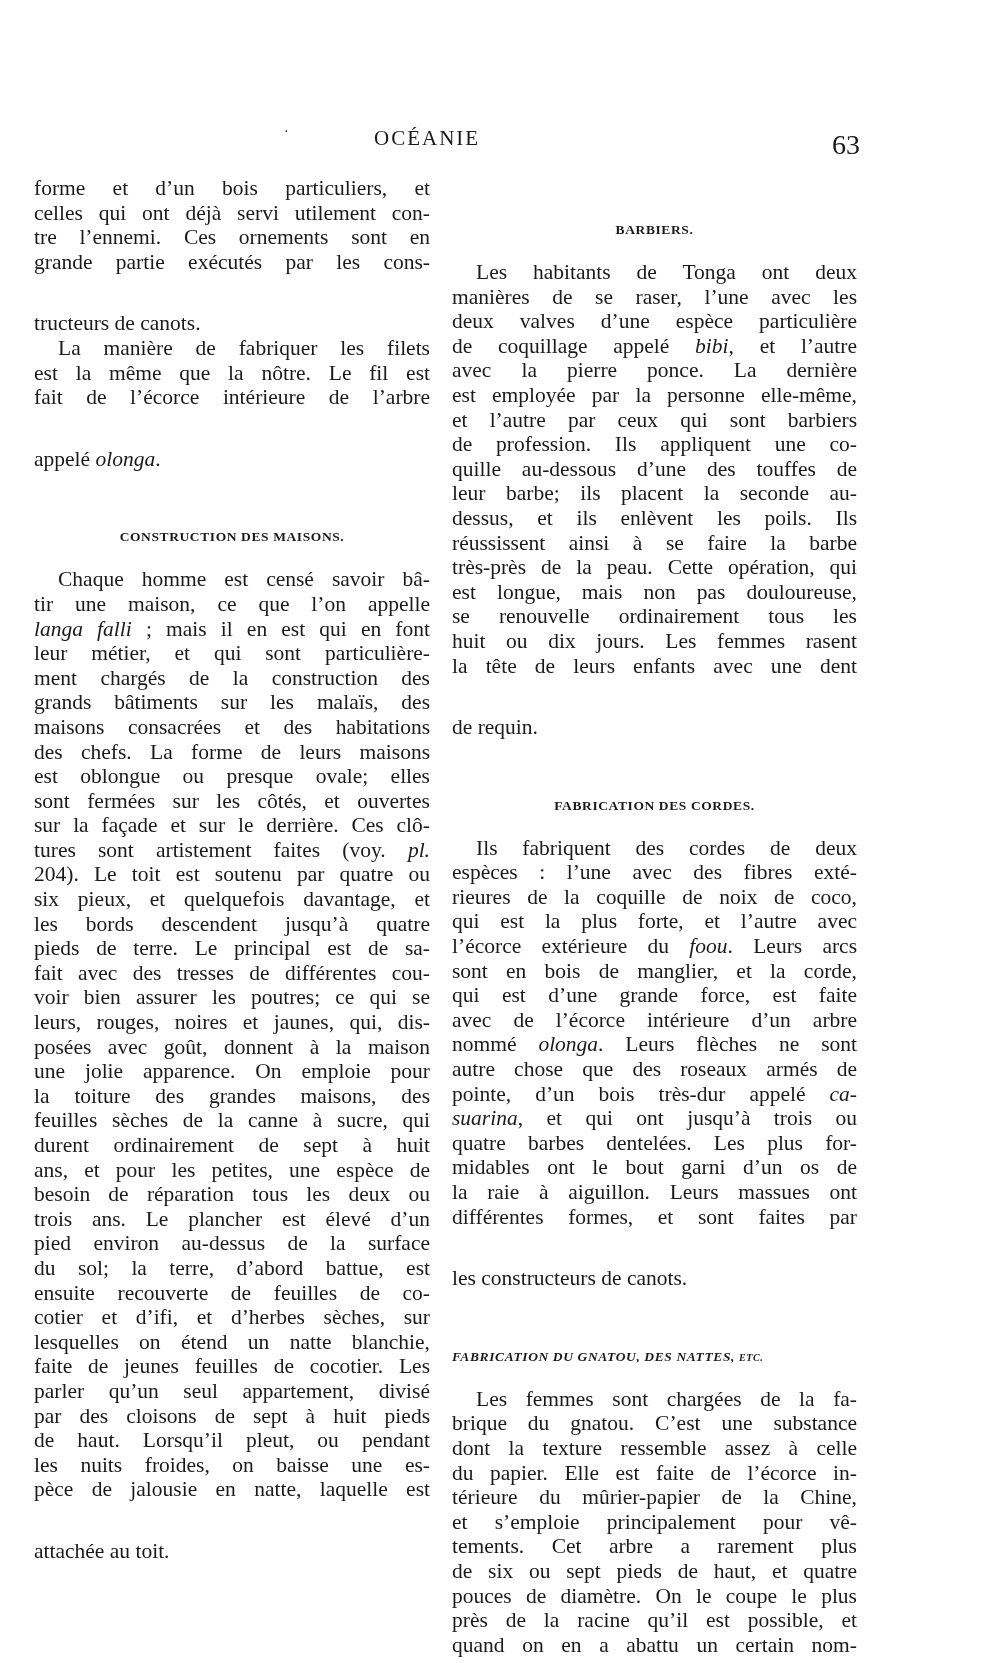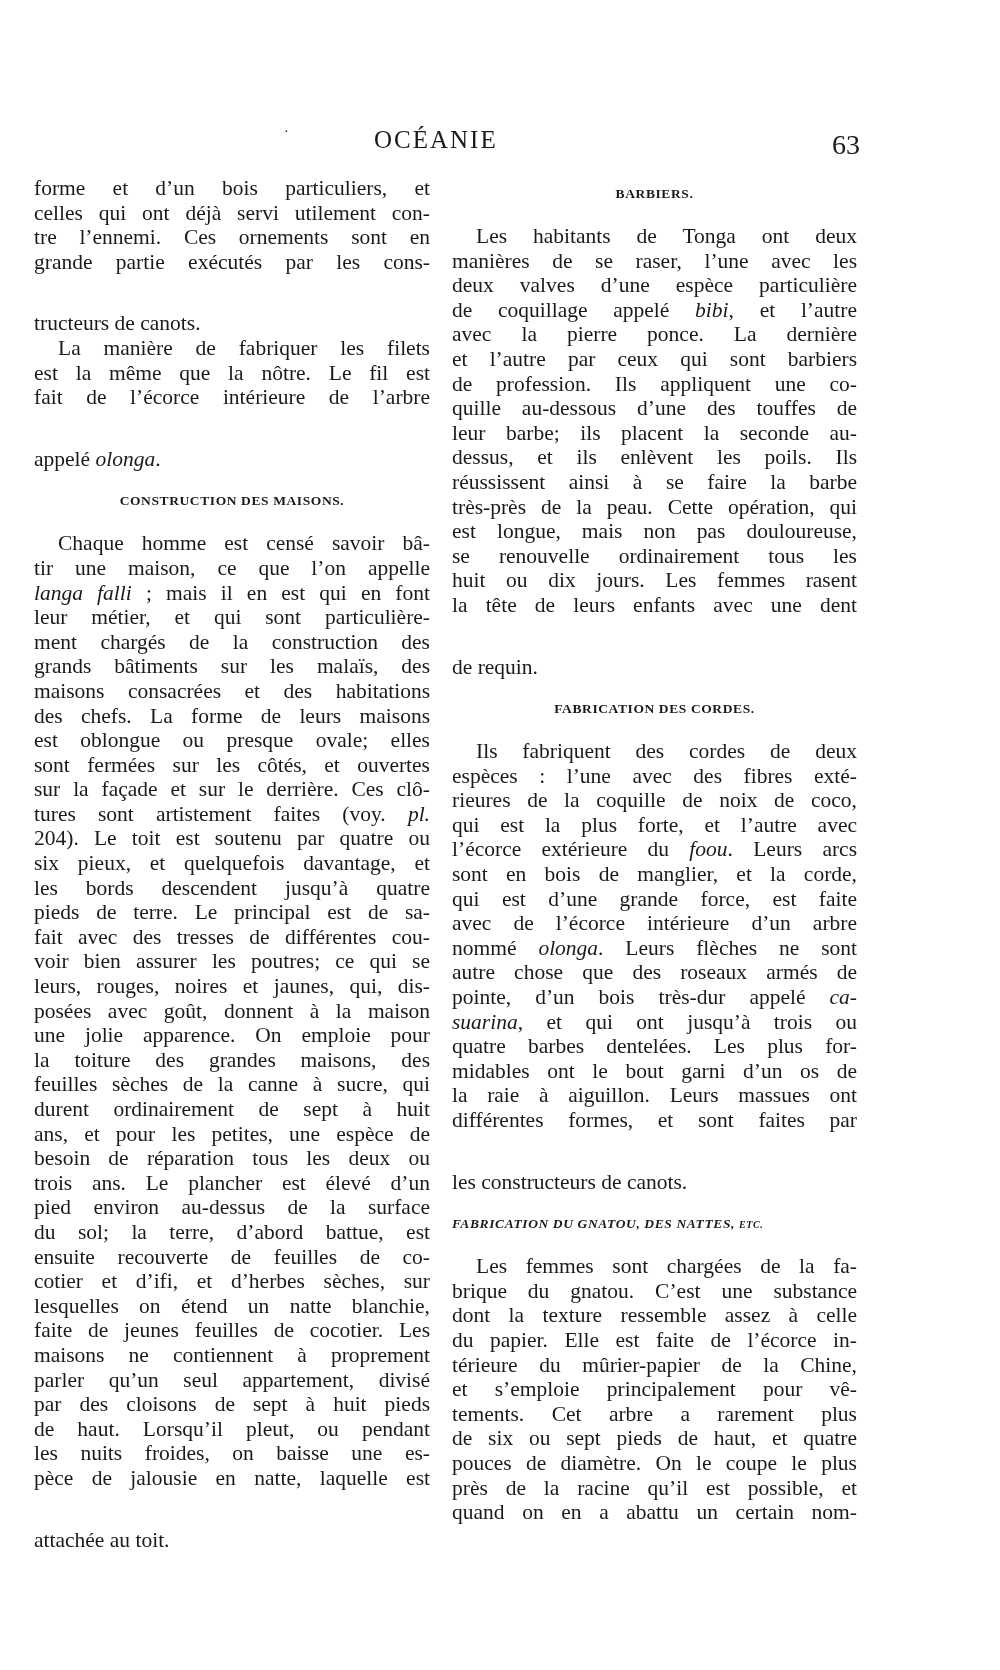--- a/index.html
+++ b/index.html
@@ -1,31 +1,31 @@
 <!DOCTYPE html>
 <html><head>
 <meta charset="utf-8">
 <style>
   html, body { margin: 0; padding: 0; background: #ffffff; }
   body { width: 1000px; height: 1670px; position: relative; overflow: hidden;
          font-family: "Liberation Serif", "DejaVu Serif", serif; color: #1a1a1a; }
   .page { position: absolute; left: 0; top: 0; width: 1000px; height: 1670px; }
   .running-head { position: absolute; top: 126px; left: 0; width: 1000px; height: 30px; }
-  .running-title { position: absolute; left: 374px; top: 0; font-size: 25px; letter-spacing: 2px; }
+  .running-title { position: absolute; left: 374px; top: 0; font-size: 21px; letter-spacing: 2px; }
   .page-number { position: absolute; left: 832px; top: 3px; font-size: 28px; font-weight: normal; }
   .dot-mark { position: absolute; left: 284px; top: -2px; font-size: 14px; }
   .col { position: absolute; }
   .col-left { left: 34px; top: 176px; width: 396px; }
   .col-right { left: 452px; top: 186px; width: 405px; }
   .line { display: block; height: 24.6px; line-height: 24.6px; font-size: 21.5px;
           text-align: justify; text-align-last: justify; white-space: nowrap; overflow: visible; }
   .line.last { text-align-last: left; margin-top: 37px; }
   .line.indent { padding-left: 24px; }
   .heading { display: block; text-align: center; font-size: 13.5px; letter-spacing: 0.6px;
-             font-variant: small-caps; font-weight: bold; text-transform: uppercase; }
+             font-variant: small-caps; font-weight: bold; text-transform: uppercase; margin-top: 36px; }
   .heading .etc { font-size: 10px; }
   .gap { height: 22px; }
   i, .it { font-style: italic; }
 </style>
 </head>
 <body>
 
 <div class="page">
 
   <div class="running-head">
@@ -80,39 +80,39 @@
       <span class="line">durent ordinairement de sept à huit</span>
       <span class="line">ans, et pour les petites, une espèce de</span>
       <span class="line">besoin de réparation tous les deux ou</span>
       <span class="line">trois ans. Le plancher est élevé d’un</span>
       <span class="line">pied environ au-dessus de la surface</span>
       <span class="line">du sol; la terre, d’abord battue, est</span>
       <span class="line">ensuite recouverte de feuilles de co-</span>
       <span class="line">cotier et d’ifi, et d’herbes sèches, sur</span>
       <span class="line">lesquelles on étend un natte blanchie,</span>
       <span class="line">faite de jeunes feuilles de cocotier. Les</span>
-      <span class="line">maisons ne contiennent à proprement</span>
       <span class="line">parler qu’un seul appartement, divisé</span>
       <span class="line">par des cloisons de sept à huit pieds</span>
       <span class="line">de haut. Lorsqu’il pleut, ou pendant</span>
       <span class="line">les nuits froides, on baisse une es-</span>
       <span class="line">pèce de jalousie en natte, laquelle est</span>
       <span class="line last">attachée au toit.</span>
     </div>
   </div>
 
   <div class="col col-right">
     <span class="heading">Barbiers.</span>
     <div class="gap"></div>
     <div>
       <span class="line indent">Les habitants de Tonga ont deux</span>
       <span class="line">manières de se raser, l’une avec les</span>
       <span class="line">deux valves d’une espèce particulière</span>
       <span class="line"><span>de coquillage appelé </span><i>bibi</i><span>, et l’autre</span></span>
       <span class="line">avec la pierre ponce. La dernière</span>
+      <span class="line">est employée par la personne elle-même,</span>
       <span class="line">et l’autre par ceux qui sont barbiers</span>
       <span class="line">de profession. Ils appliquent une co-</span>
       <span class="line">quille au-dessous d’une des touffes de</span>
       <span class="line">leur barbe; ils placent la seconde au-</span>
       <span class="line">dessus, et ils enlèvent les poils. Ils</span>
       <span class="line">réussissent ainsi à se faire la barbe</span>
       <span class="line">très-près de la peau. Cette opération, qui</span>
       <span class="line">est longue, mais non pas douloureuse,</span>
       <span class="line">se renouvelle ordinairement tous les</span>
       <span class="line">huit ou dix jours. Les femmes rasent</span>

